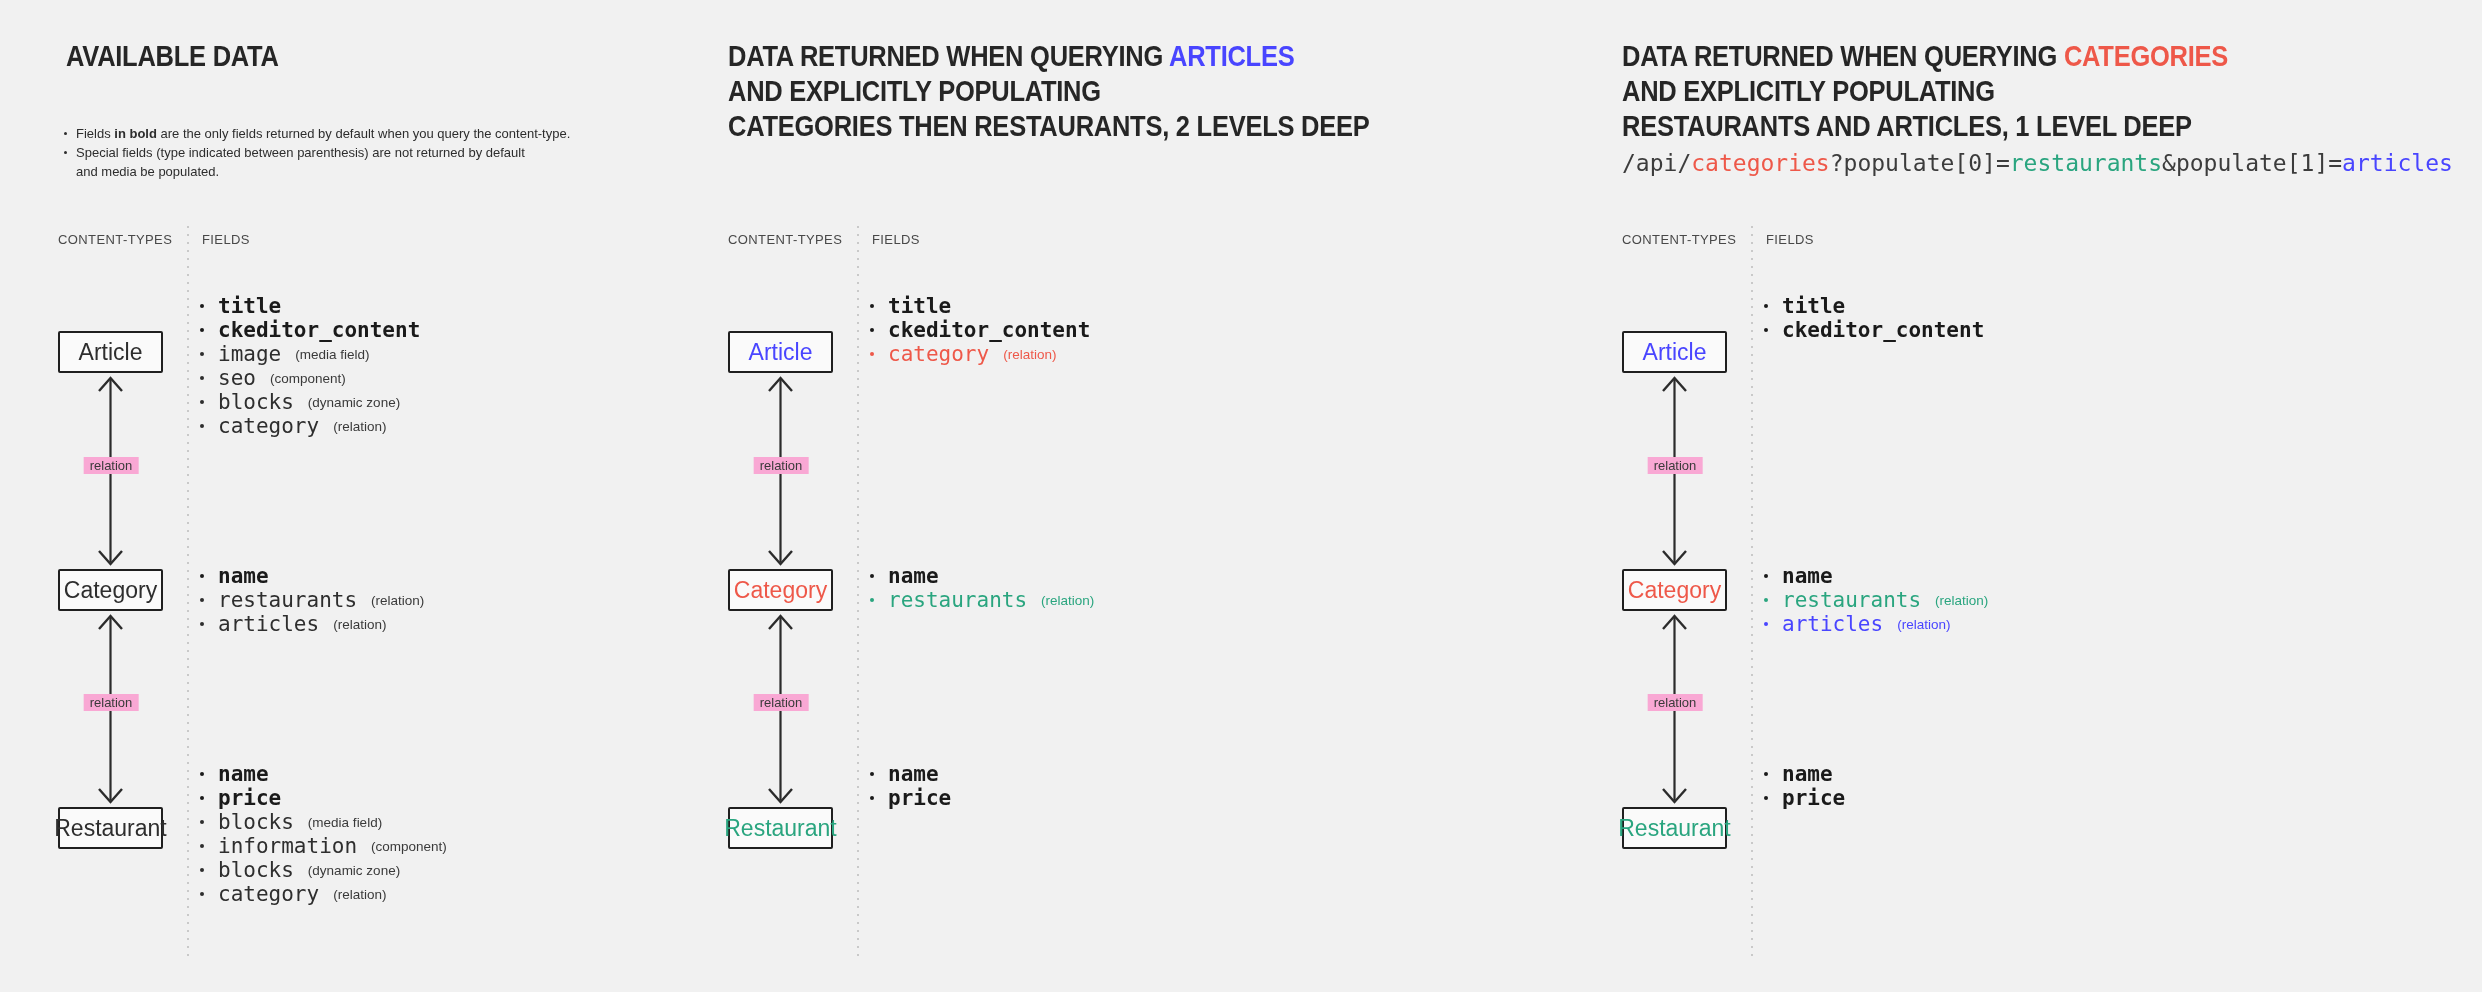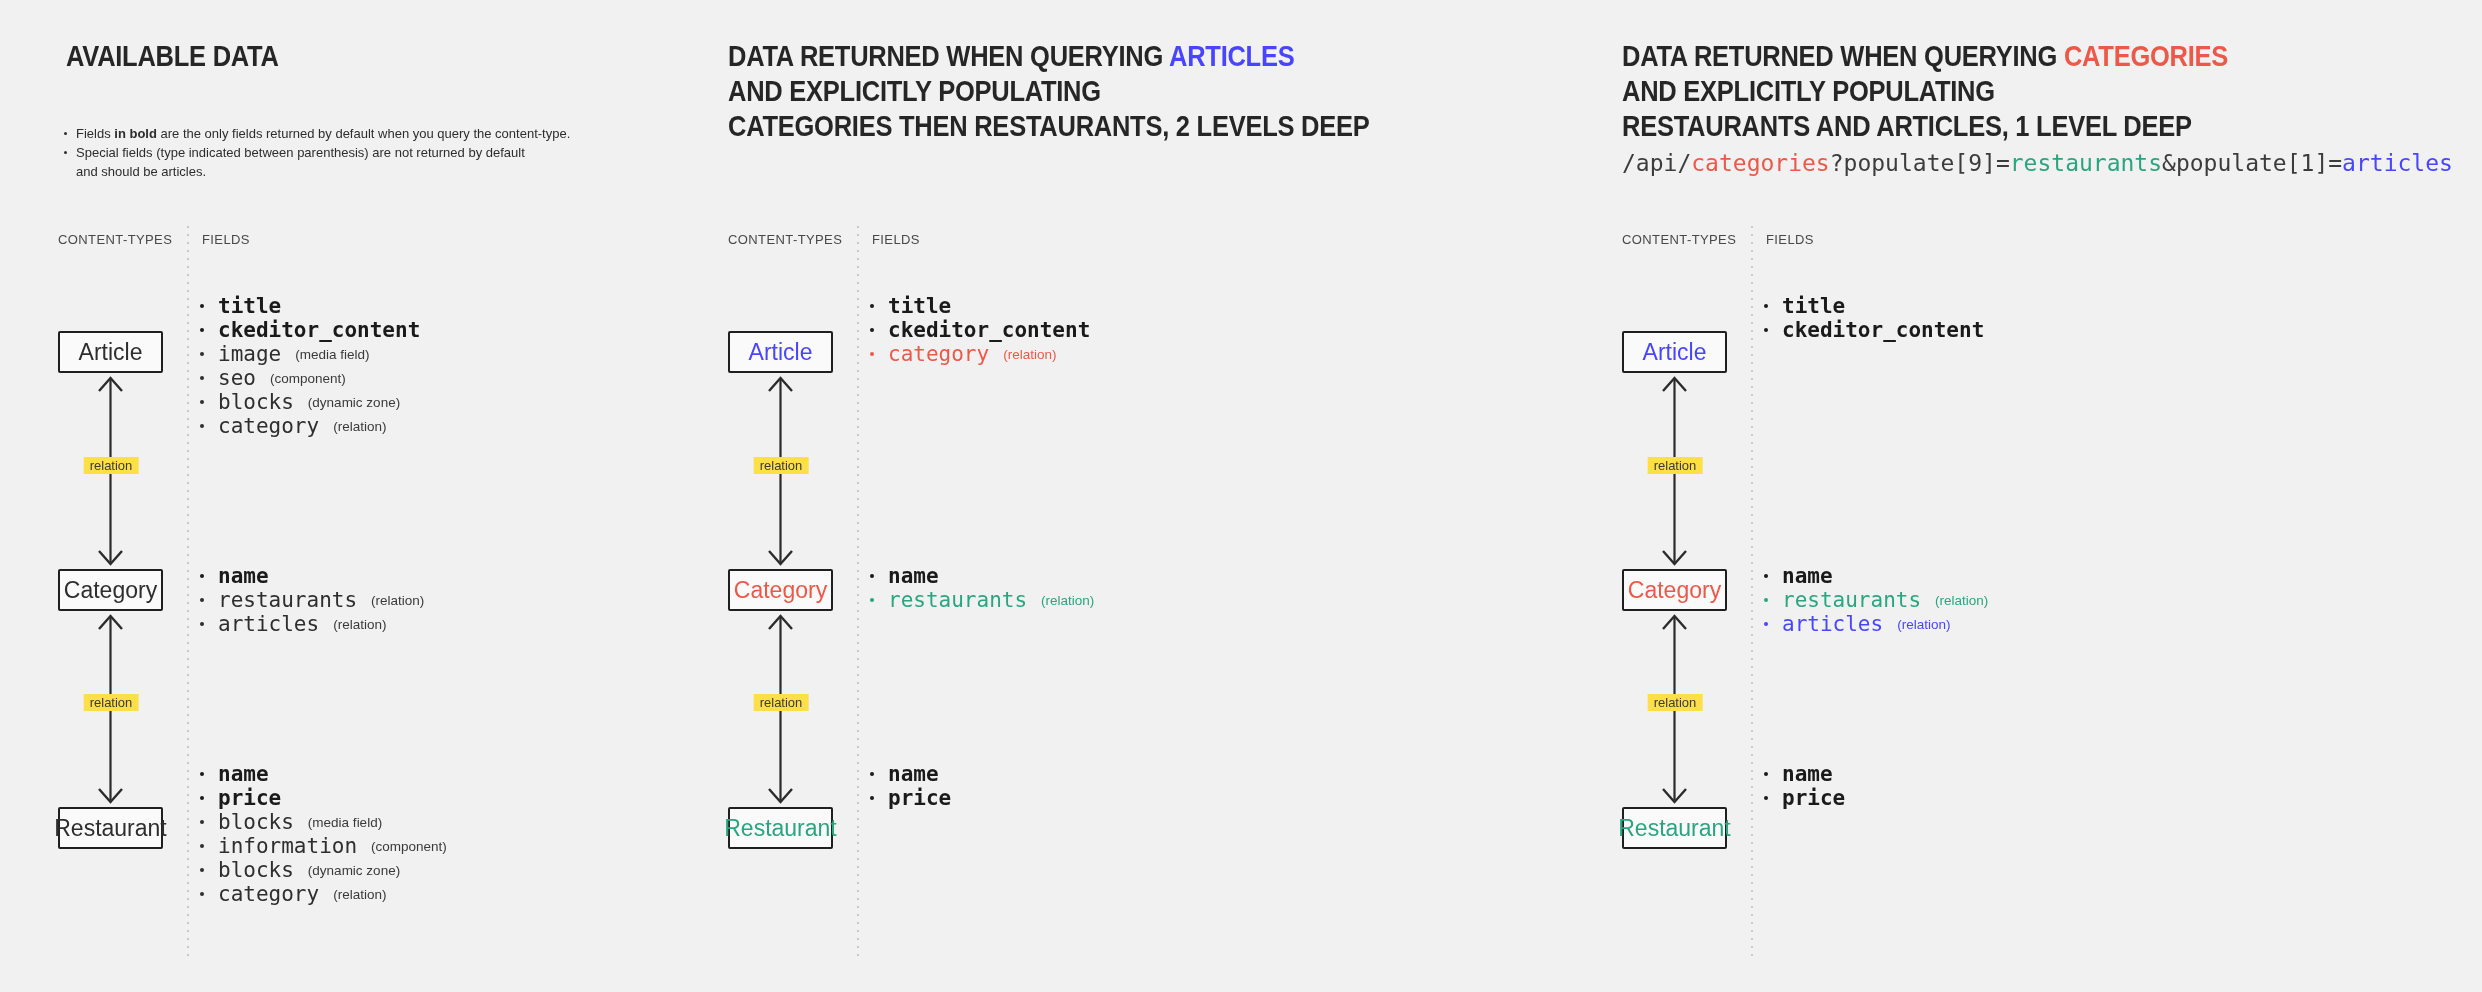--- a/index.html
+++ b/index.html
@@ -36,21 +36,21 @@
   .ctbox{position:absolute;left:0;width:105px;height:42px;box-sizing:border-box;
          background:#fafafa;border:2.5px solid #1f1f1f;border-radius:2px;
          display:flex;align-items:center;justify-content:center;}
   .ctlabel{font-size:23px;color:#2e2e2e;white-space:nowrap;}
   .ctlabel.c-blue{color:#4945ff;}
   .ctlabel.c-red{color:#ee5849;}
   .ctlabel.c-teal{color:#2aa57f;}
 
   
   .arrow{position:absolute;left:37px;width:31px;height:194px;}
-  .rel{position:absolute;left:53px;transform:translateX(-50%);background:#fde047;
+  .rel{position:absolute;left:53px;transform:translateX(-50%);background:#f9a8d4;
        padding:1px 6px;font-size:13px;color:#3a3a3a;z-index:2;}
 
   
   .frow{position:absolute;left:140px;height:24px;display:flex;align-items:center;white-space:nowrap;}
   .dot{width:4px;height:4px;border-radius:50%;background:#2e2e2e;margin:0 14px 0 2px;flex:none;}
   .fname{font-family:"DejaVu Sans Mono",monospace;font-size:21px;color:#2e2e2e;}
   .frow.b .fname{font-weight:bold;color:#1a1a1a;}
   .frow.b .dot{background:#1a1a1a;}
   .ftype{font-size:13.5px;color:#3a3a3a;margin-left:14px;}
   .ftype:empty{display:none;}
@@ -75,21 +75,21 @@
       <div class="nrow">
         <span class="ndot"></span>
         <span><span>Fields </span><span style="font-weight: bold;">in bold</span><span> are the only fields returned by default when you query the content-type.</span></span>
       </div>
       <div class="nrow">
         <span class="ndot"></span>
         <span><span>Special fields (type indicated between parenthesis) are not returned by default</span></span>
       </div>
       <div class="nrow cont">
         <span class="ndot"></span>
-        <span><span>and should be articles.</span></span>
+        <span><span>and media be populated.</span></span>
       </div>
     </div>
 
     <div class="seclabel ct">CONTENT-TYPES</div>
     <div class="seclabel fl">FIELDS</div>
     <div class="divider"></div>
 
     <div class="ctbox" style="top:331px">
       <span class="ctlabel">Article</span>
     </div>
@@ -254,21 +254,21 @@
         <span class="fname">price</span>
       </div>
   </div>
 
   <div class="col col3" style="left:1622px">
     <div class="heading">
       <div><span>DATA RETURNED WHEN QUERYING </span><span class="hl-red">CATEGORIES</span></div>
       <div>AND EXPLICITLY POPULATING</div>
       <div>RESTAURANTS AND ARTICLES, 1 LEVEL DEEP</div>
     </div>
-    <div class="code"><span>/api/</span><span style="color: rgb(238, 88, 73);">categories</span><span>?populate[9]=</span><span style="color: rgb(42, 165, 127);">restaurants</span><span>&amp;populate[1]=</span><span style="color: rgb(73, 69, 255);">articles</span></div>
+    <div class="code"><span>/api/</span><span style="color: rgb(238, 88, 73);">categories</span><span>?populate[0]=</span><span style="color: rgb(42, 165, 127);">restaurants</span><span>&amp;populate[1]=</span><span style="color: rgb(73, 69, 255);">articles</span></div>
 
     <div class="seclabel ct">CONTENT-TYPES</div>
     <div class="seclabel fl">FIELDS</div>
     <div class="divider"></div>
 
     <div class="ctbox" style="top:331px">
       <span class="ctlabel c-blue">Article</span>
     </div>
     <div class="ctbox" style="top:569px">
       <span class="ctlabel c-red">Category</span>

